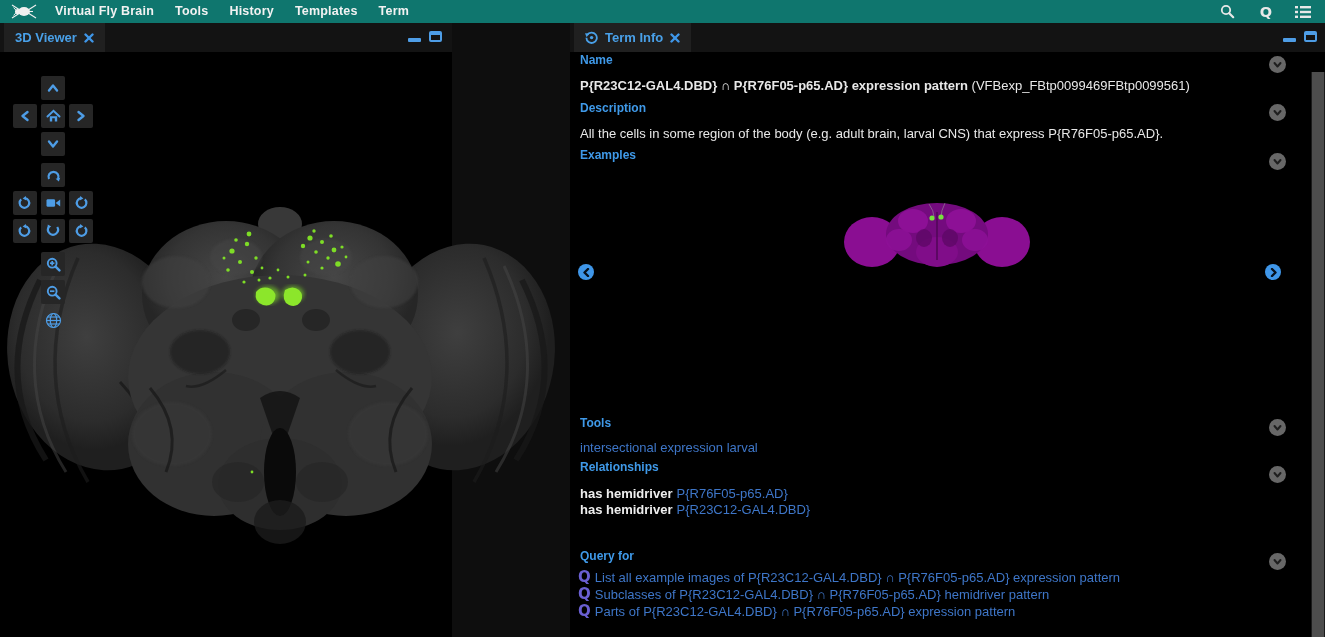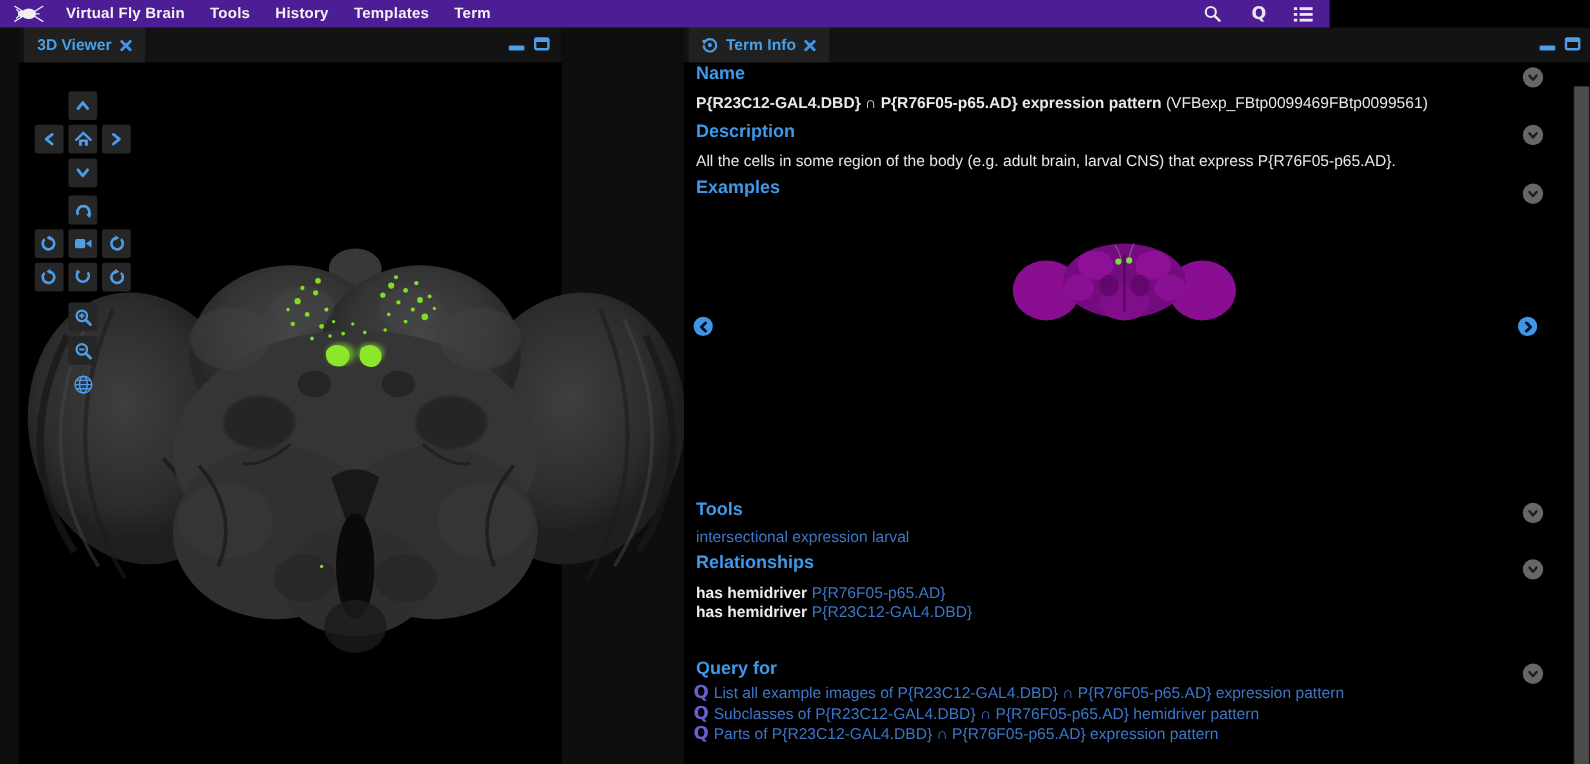--- a/index.html
+++ b/index.html
@@ -1,53 +1,53 @@
 <!DOCTYPE html>
 <html><head>
 <meta charset="utf-8">
 <style>
   * { margin:0; padding:0; box-sizing:border-box; }
   html,body { width:1325px; height:637px; background:#000; overflow:hidden;
     font-family:"Liberation Sans","DejaVu Sans",sans-serif; }
 
   
-  .menubar { position:absolute; left:0; top:0; width:1108px; height:23px;
-    background:#4c1d95; display:flex; align-items:center; z-index:30; }
+  .menubar { position:absolute; left:0; top:0; width:1325px; height:23px;
+    background:#0f766e; display:flex; align-items:center; z-index:30; }
   .fly-logo { margin-left:9px; width:30px; height:19px; flex:0 0 auto; }
   .menu-items { display:flex; gap:21px; margin-left:16px; }
   .menu-item { color:#f2f2f2; font-size:12.5px; font-weight:bold; line-height:23px;
     letter-spacing:.2px; cursor:pointer; white-space:nowrap; }
   .menu-icons { position:absolute; right:0; top:0; height:23px; }
   .mi { position:absolute; top:3px; width:18px; height:17px; display:flex;
     align-items:center; justify-content:center; cursor:pointer; }
   .mi-q { color:#e8e8e8; font-size:14.5px; font-weight:bold; font-family:"DejaVu Sans",sans-serif; }
 
   
   .workspace { position:absolute; left:0; top:23px; width:1325px; height:614px; background:#0e0e0e; }
   .panel { position:absolute; top:0; height:614px; background:#000; }
-  .panel-left  { left:16px; width:452px;padding-left:40px; }
+  .panel-left  { left:0; width:452px;padding-left:40px; }
   .panel-right { left:570px; width:755px; }
   .tabstrip { position:absolute; left:0; top:0; width:100%; height:29px; background:#131313; }
   .tab { position:absolute; top:0; height:29px; background:#202020; display:flex;
     align-items:center; gap:7px; padding:0 11px; cursor:pointer; }
   .tab-label { color:#49a0e8; font-size:13px; font-weight:bold; white-space:nowrap; }
   .win-controls { position:absolute; top:8px; display:flex; gap:8px; align-items:center; }
   .win-min { width:13px; height:4px; background:#4e9de6; border-radius:1px; margin-top:7px; cursor:pointer; }
   .win-max { width:13px; height:11px; border:2px solid #4e9de6; border-top:4px solid #4e9de6;
     border-radius:2px; cursor:pointer; }
 
   .panel-body { position:absolute; left:0; top:29px; width:100%; height:585px; }
 
   
   .ctl { position:absolute; width:24px; height:24px; background:#262626; border-radius:2px;
     display:flex; align-items:center; justify-content:center; cursor:pointer; }
   .ctl.noback { background:transparent; }
 
   
-  .sec-header { position:absolute; left:10px; color:#3f99e8; font-size:15px; font-weight:bold; }
+  .sec-header { position:absolute; left:10px; color:#3f99e8; font-size:12px; font-weight:bold; }
   .body-line { position:absolute; left:10px; color:#e8e8e8; font-size:13px; white-space:nowrap;text-align:center; }
   .name-bold { font-weight:bold; }
   .link { color:#3e76c8; text-decoration:none; cursor:pointer; }
   .rel-row b { color:#eee; font-weight:bold; }
   .rel-row .link { margin-left:4px; }
   .query-row { position:absolute; left:8px; display:flex; align-items:center; gap:4px; }
   .q-glyph { color:#6a5fd2; font-size:15px; font-weight:bold; font-family:"DejaVu Sans",sans-serif;
     line-height:15px; }
   .query-row .link { font-size:13px; white-space:nowrap; }
   .caption { position:absolute; left:10px; width:710px; text-align:center; color:#eee; font-size:13px; }

